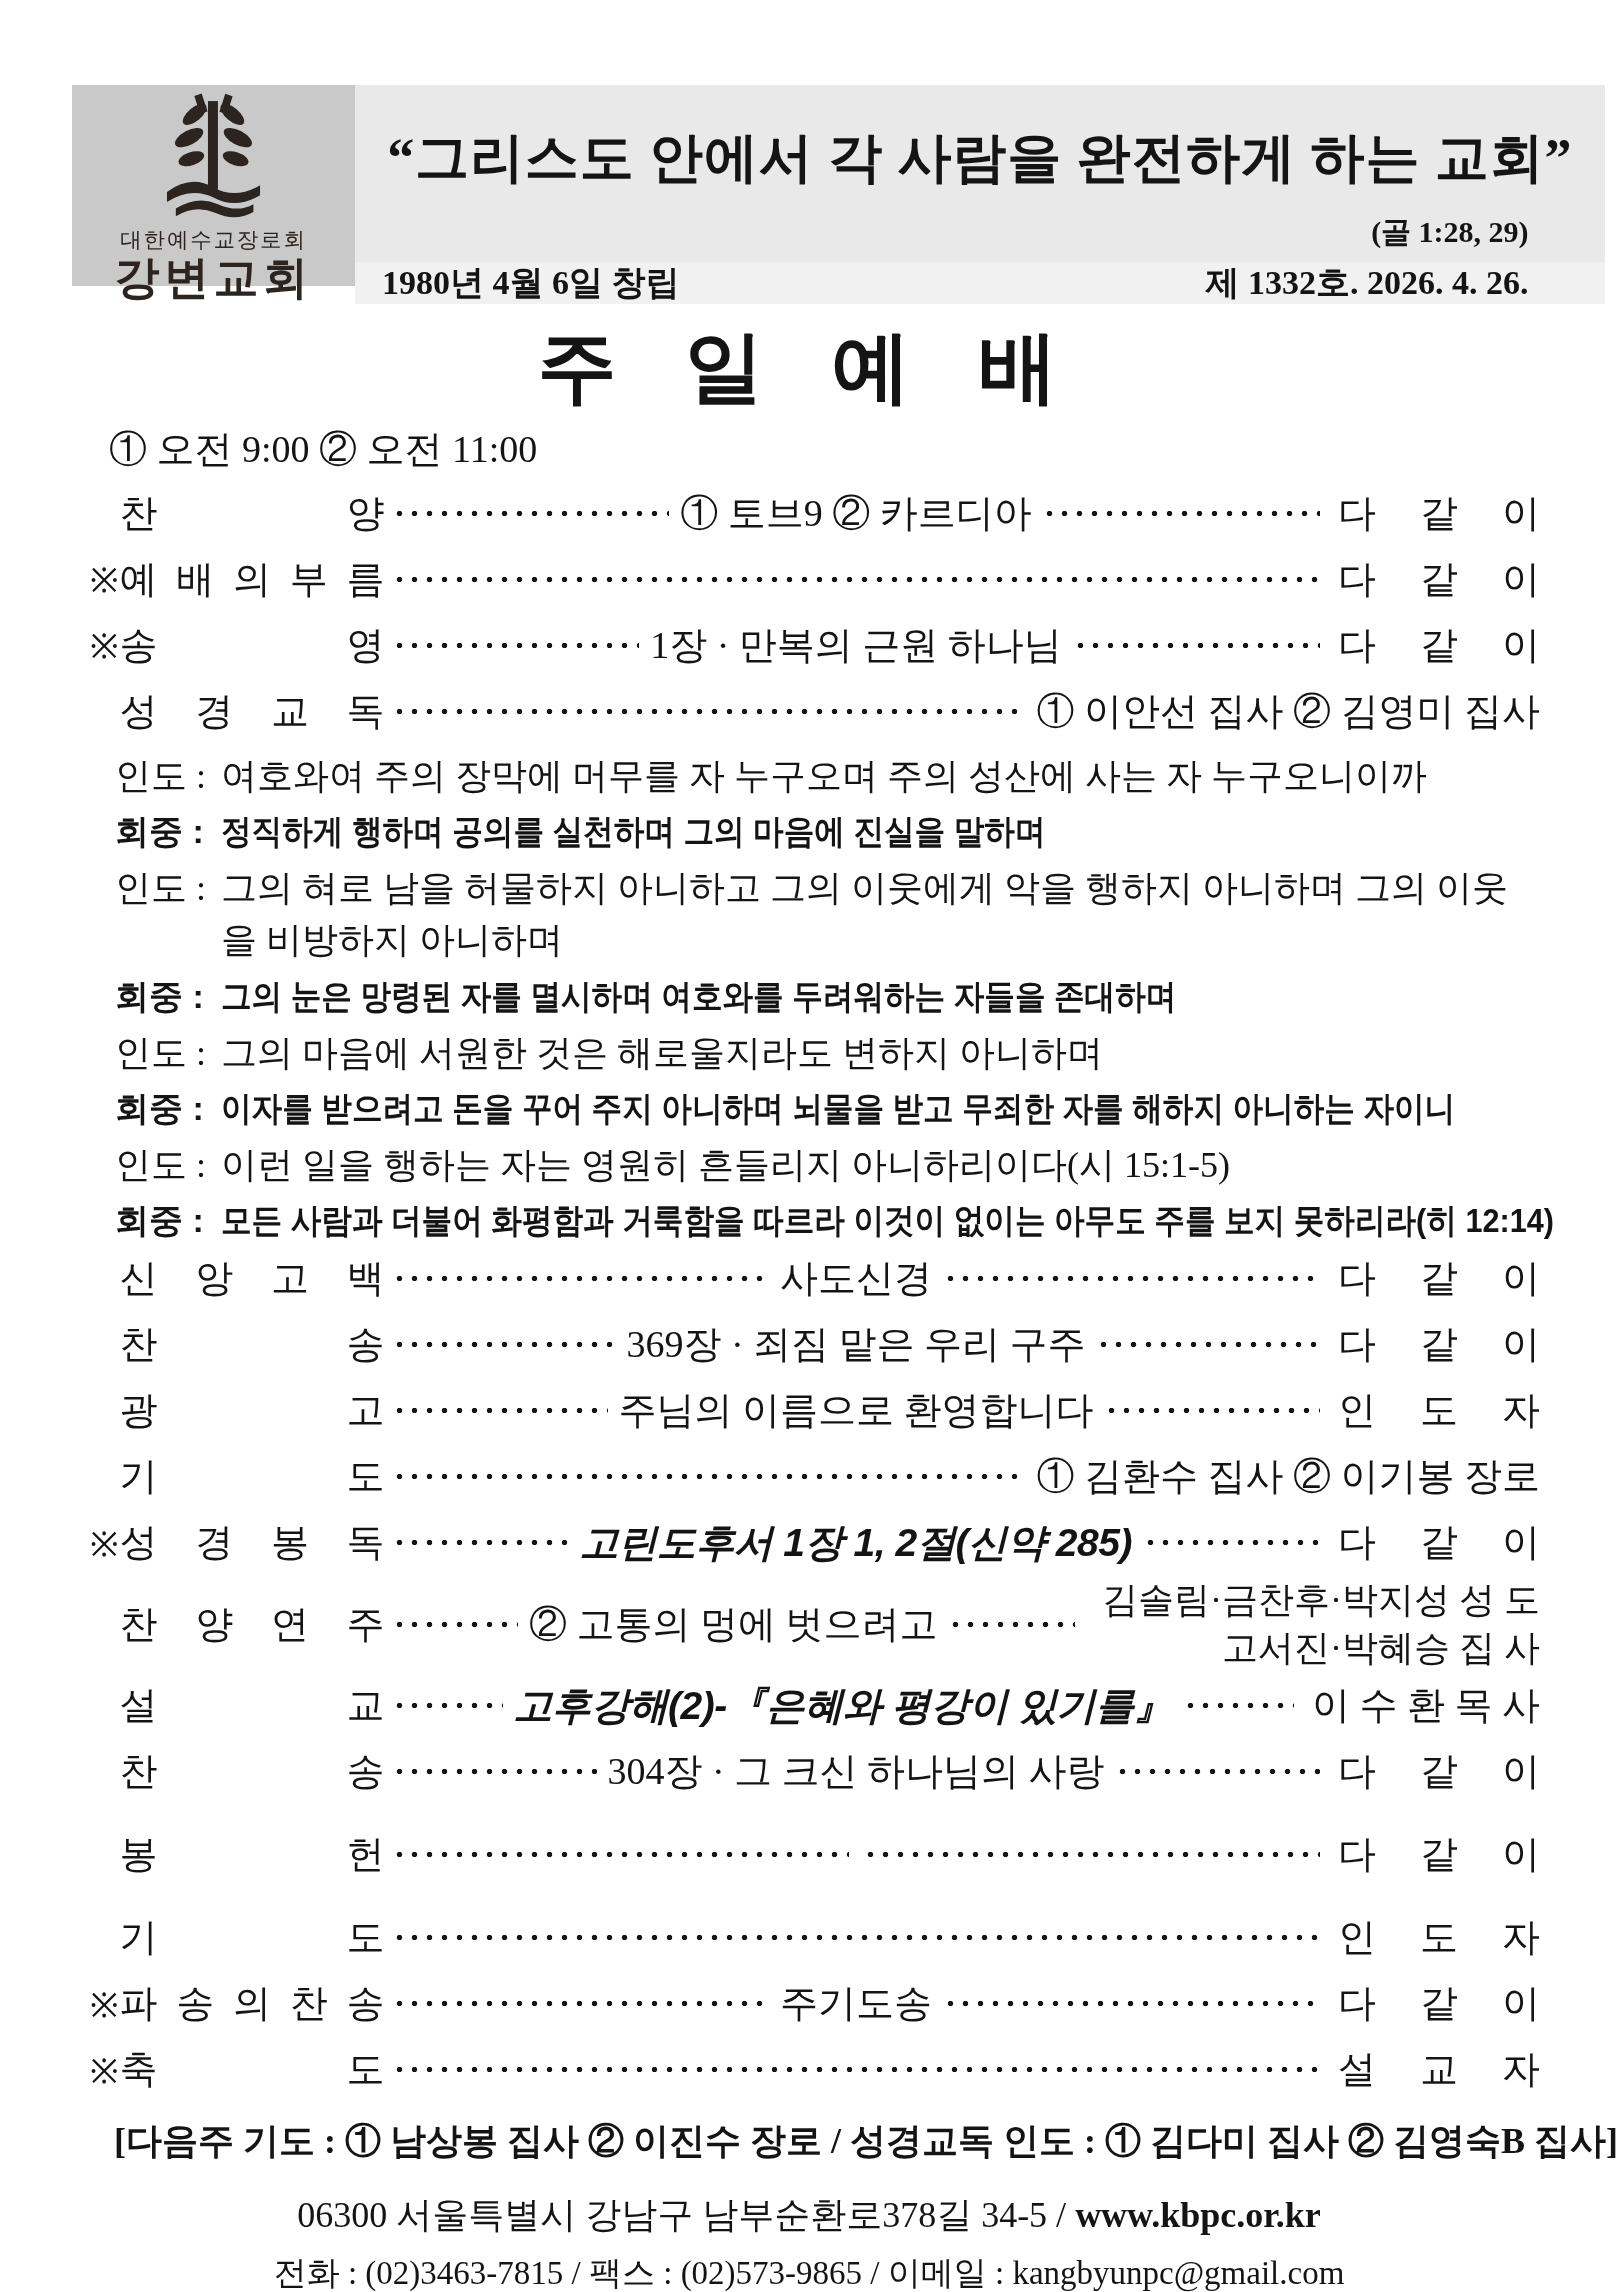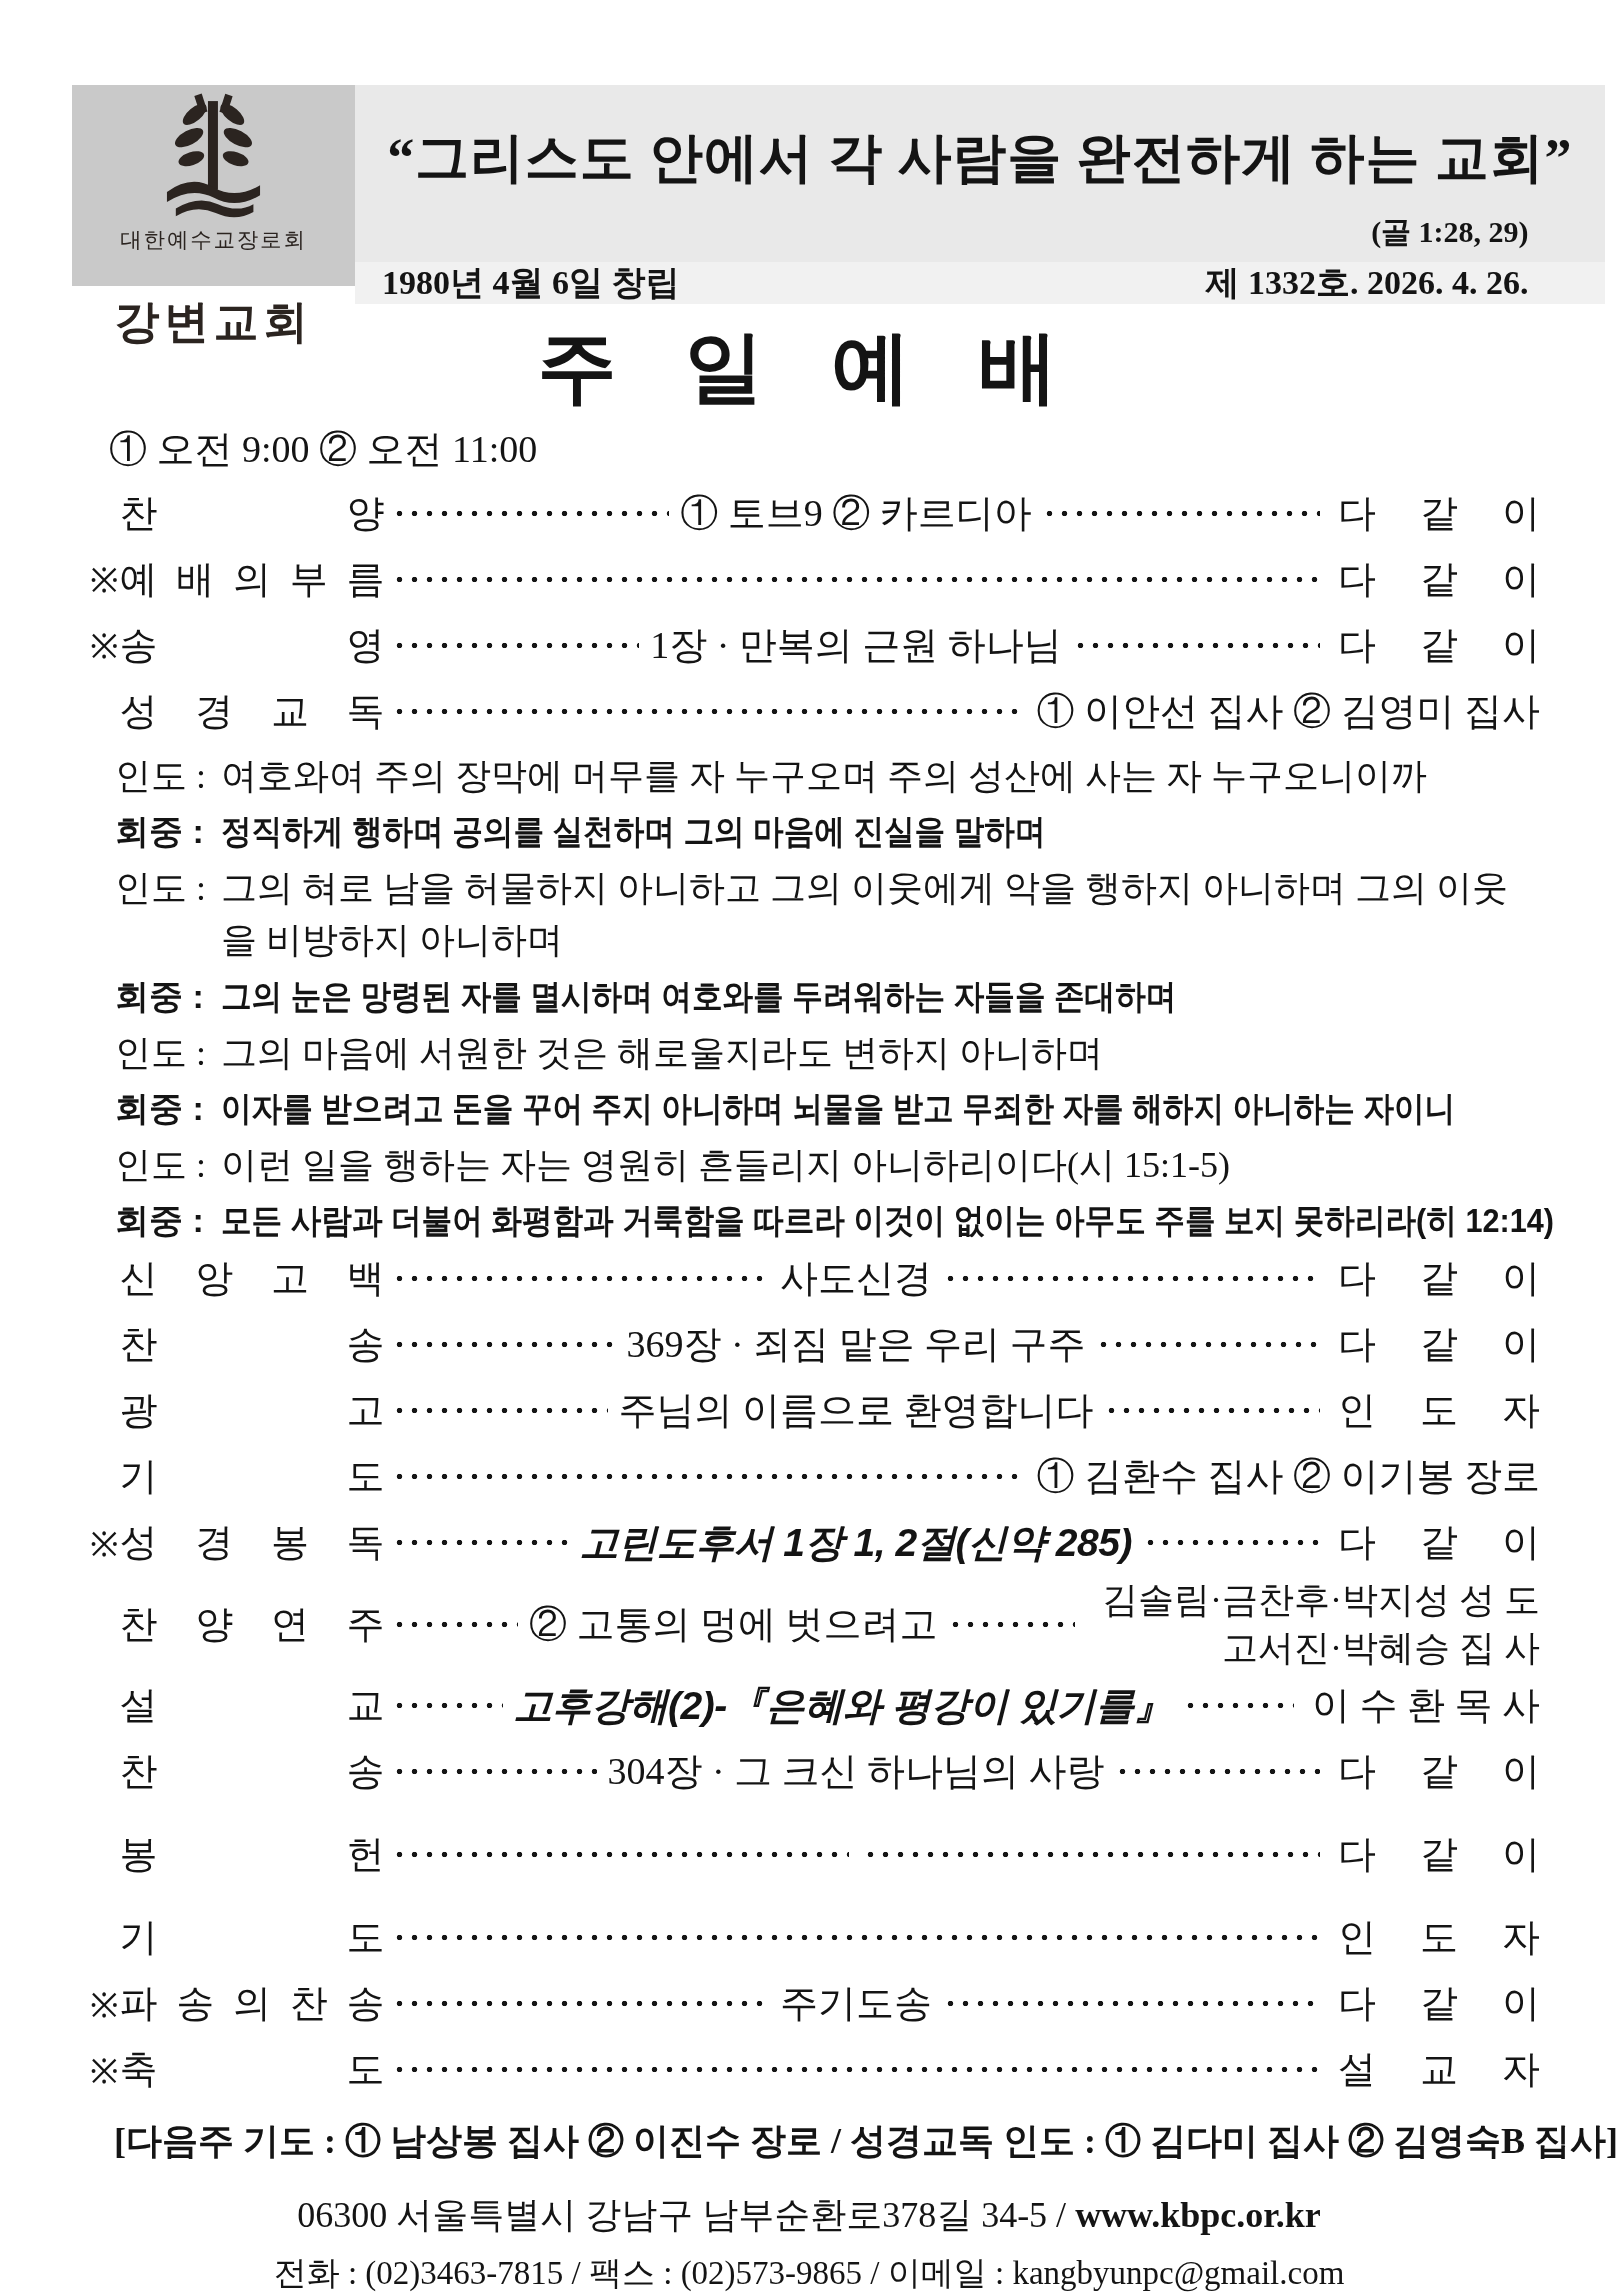--- a/index.html
+++ b/index.html
@@ -7,21 +7,21 @@
   .page{position:relative;width:1618px;height:2293px;overflow:hidden;background:#ffffff;}
 
   
   .header{display:flex;margin:85px 13.4px 0 72px;}
   .logo-box{width:283px;height:201px;background:#c9c9c9;box-sizing:border-box;flex:none;
             display:flex;flex-direction:column;align-items:center;padding-top:5.4px;}
   .logo-box svg{display:block;}
   .denom{font-family:"Liberation Sans","DejaVu Sans",sans-serif;font-size:21.5px;font-weight:500;
          letter-spacing:1.8px;color:#2b2420;margin-top:1.8px;}
   .church{font-family:"Liberation Sans","DejaVu Sans",sans-serif;font-size:45px;font-weight:800;
-          letter-spacing:4.5px;color:#2b2420;line-height:1.05;margin-top:44px;}
+          letter-spacing:4.5px;color:#2b2420;line-height:1.05;}
   .header-right{flex:1;display:flex;flex-direction:column;}
   .slogan-box{height:177px;background:#e9e9e9;position:relative;display:flex;align-items:center;justify-content:center;}
   .slogan{font-size:54px;font-weight:700;letter-spacing:0.9px;padding-bottom:30px;white-space:nowrap;}
   .slogan-ref{position:absolute;right:76px;bottom:9px;font-size:30px;font-weight:700;}
   .date-band{height:42px;background:#f1f1f1;display:flex;align-items:center;justify-content:space-between;
              padding:0 76px 0 27px;font-size:34px;font-weight:700;}
 
   
   .main-title{text-align:center;font-family:"Liberation Sans","DejaVu Sans",sans-serif;
               font-weight:800;font-size:79px;line-height:1;letter-spacing:23px;margin-top:23px;}

